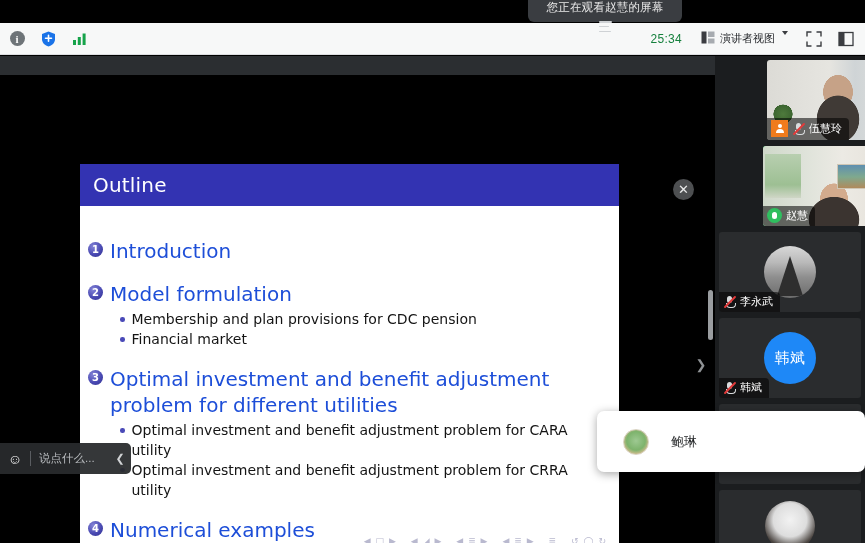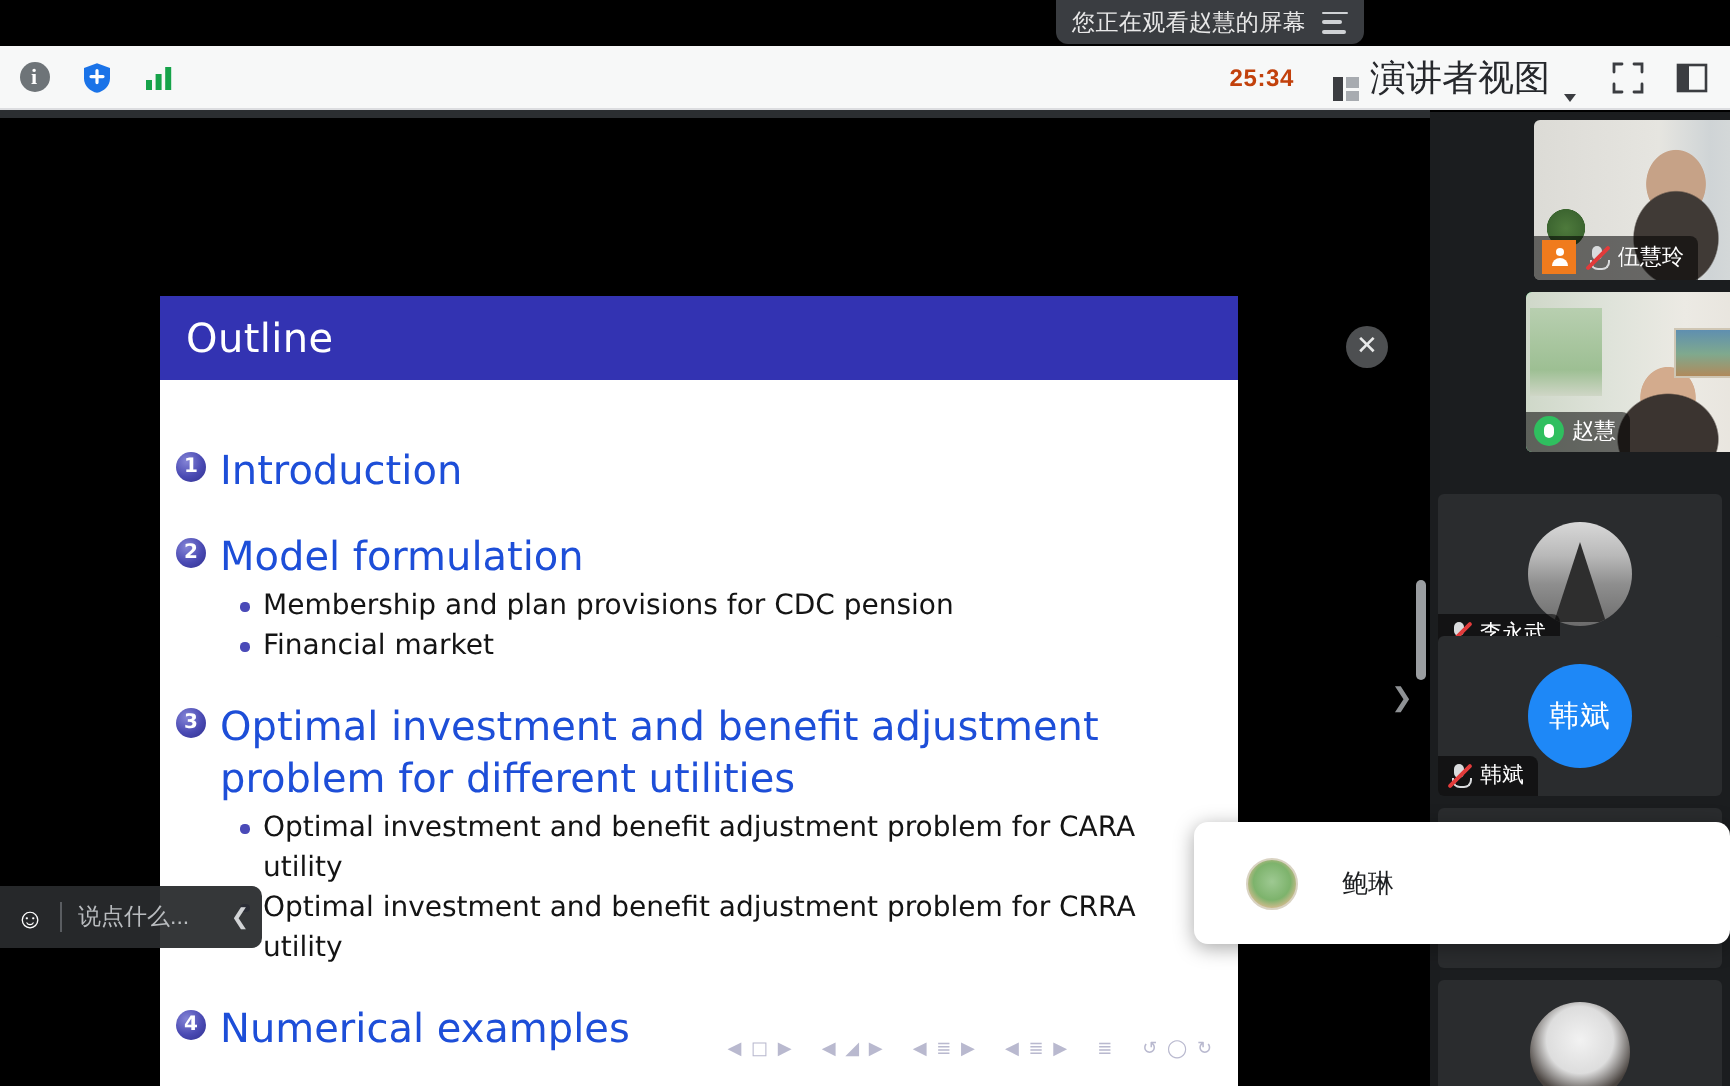--- a/index.html
+++ b/index.html
@@ -24,20 +24,21 @@
     width: 154px;
     height: 22px;
     background: #3a3d41;
     border-radius: 0 0 6px 6px;
     display: flex;
     align-items: center;
     padding: 0 8px;
     box-sizing: border-box;
     gap: 6px;
     z-index: 40;
+    flex-direction: column;
   }
   #share-notice .notice-text {
     color: #e8e8e8;
     font-size: 11.5px;
     letter-spacing: 0.2px;
     white-space: nowrap;
     flex: 1;
   }
   .hamburger {
     width: 13px;
@@ -101,48 +102,47 @@
     color: #fff;
     font-size: 11px;
     font-weight: bold;
     display: flex;
     align-items: center;
     justify-content: center;
     font-family: "Liberation Serif", serif;
   }
   .timer {
     font-size: 12px;
-    color: #c2410c;
+    color: #15803d;
     letter-spacing: 0.3px;
     padding: 2px 4px;
-    font-weight: bold;
   }
   .view-select {
     display: flex;
-    align-items: flex-end;
+    align-items: flex-start;
     gap: 5px;
     padding: 2px 5px;
     border-radius: 3px;
     cursor: pointer;
-    font-size: 18px;
+    font-size: 11px;
     color: #26282c;
   }
   .caret {
     width: 0; height: 0;
     border-left: 3.5px solid transparent;
     border-right: 3.5px solid transparent;
     border-top: 4.5px solid #3b3d41;
     margin-left: 2px;
   }
 
   
   #stage {
     position: absolute;
     left: 0;
-    top: 40px;
+    top: 56px;
     width: 715px;
     height: 487px;
     background: #000;
     z-index: 5;
   }
   #stage-top-strip {
     position: absolute;
     left: 0; top: 0;
     width: 715px;
     height: 19px;
@@ -709,21 +709,21 @@
   <div class="tile active" style="top:90px;">
     <div class="cam2"></div>
     <div class="name-chip">
       <span class="mic-green-circle">
           <span class="inner"></span>
         </span>
       <span class="nm">赵慧</span>
     </div>
   </div>
 
-  <div class="tile" style="top:176px;margin-top:15px;">
+  <div class="tile" style="top:176px;">
     <div class="avatar-circle av-photo">
       <span class="eiffel"></span>
     </div>
     <div class="name-chip">
       <span class="mic muted">
           <span class="body"></span>
           <span class="stand"></span>
           <span class="slash"></span>
         </span>
       <span class="nm">李永武</span>

